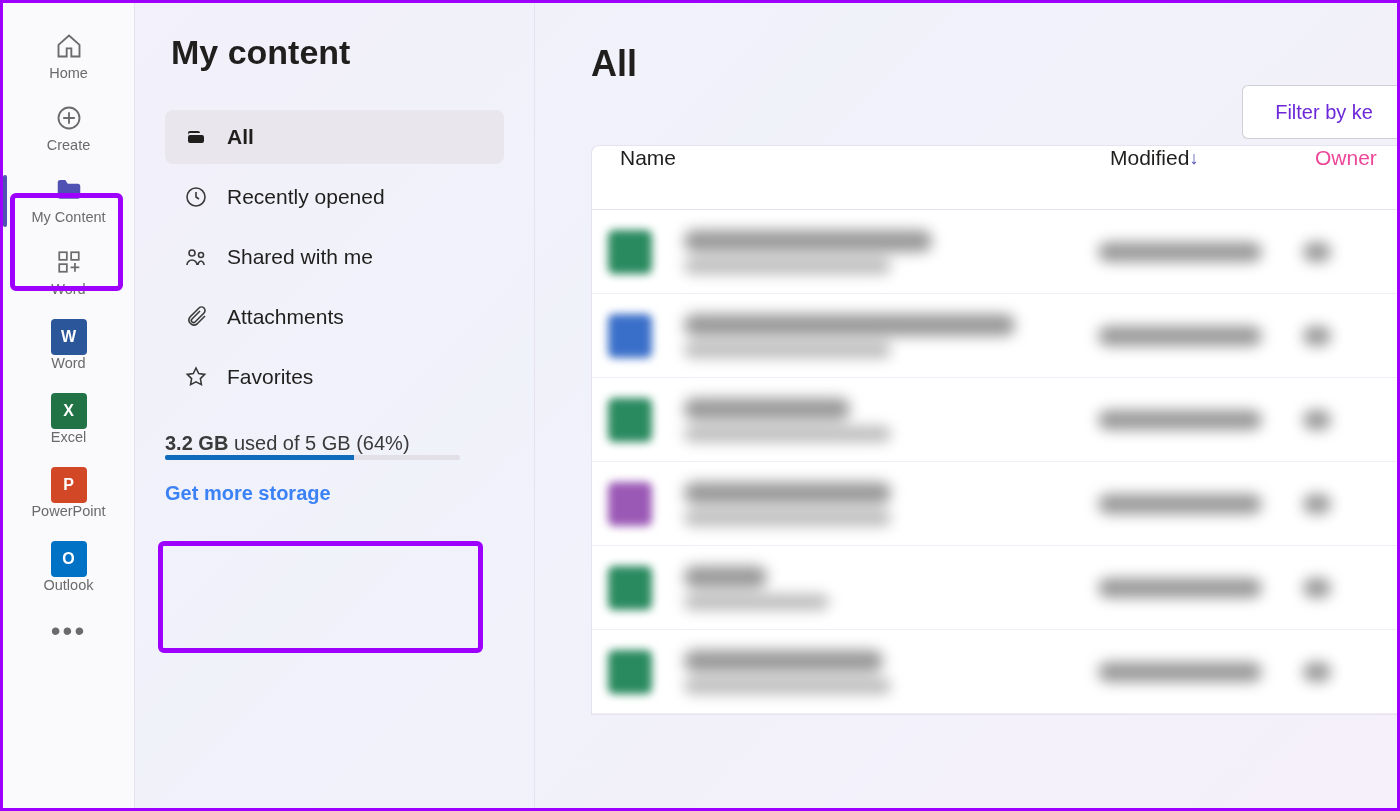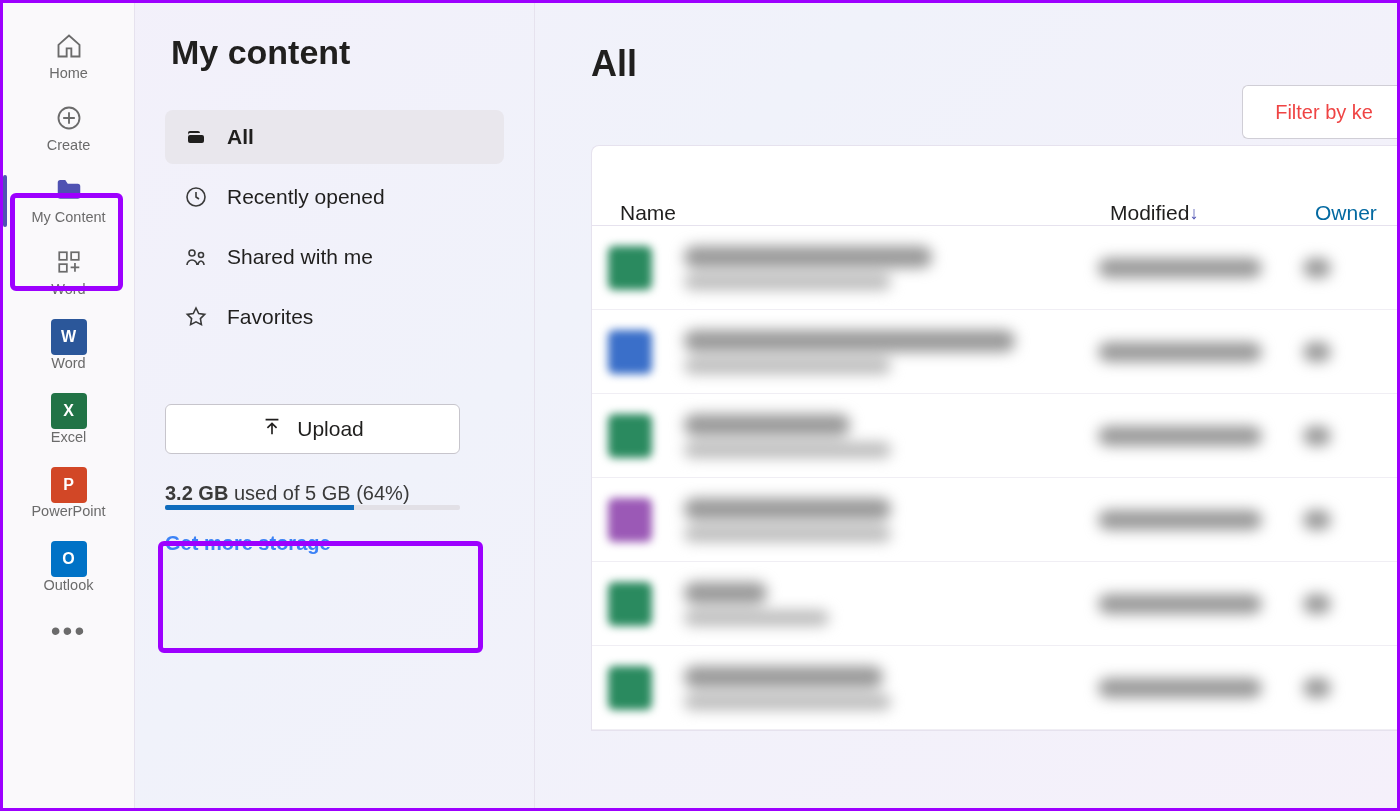--- a/index.html
+++ b/index.html
@@ -178,42 +178,42 @@
       position: absolute;
       right: 0;
       top: 82px;
       height: 54px;
       padding: 0 24px 0 32px;
       background: #fff;
       border: 1px solid #d0ced6;
       border-radius: 6px 0 0 6px;
       border-right: none;
       font-size: 20px;
-      color: #ef4444;
+      color: #6d28d9;
       display: flex;
       align-items: center;
       cursor: pointer;
     }
     .filegrid {
       background: #fff;
       border-radius: 8px 0 0 0;
       border: 1px solid #e6e2ee;
       border-right: none;
       overflow: hidden;
     }
     .head-row {
       display: flex;
-      align-items: flex-end;
-      height: 80px;
+      align-items: flex-start;
+      height: 64px;
       border-bottom: 1px solid #e6e2ee;
       padding-left: 28px;
     }
     .col-name { flex: 0 0 490px; font-size: 21px; color: #201f1e; }
     .col-mod { flex: 0 0 205px; font-size: 21px; color: #201f1e; display:flex; align-items:center; }
-    .col-owner { flex: 1; font-size: 21px; color: #0369a1; }
+    .col-owner { flex: 1; font-size: 21px; color: #ec4899; }
     .sort-arrow { color:#4f52b2; font-size:18px; }
     .file-row {
       display: flex;
       align-items: center;
       height: 84px;
       padding-left: 16px;
       border-bottom: 1px solid #f0eef4;
     }
     .file-icon {
       width: 44px;
@@ -323,35 +323,35 @@
             <circle cx="8" cy="8" r="3"></circle>
             <circle cx="17" cy="10" r="2.5"></circle>
             <path d="M3 20c0-3 2.5-5 5-5s5 2 5 5M14 20c0-2 1.5-4 3-4s3 2 3 4"></path>
           </svg>
       </span>
       <span>Shared with me</span>
     </li>
     <li>
       <span class="nicon">
         <svg width="24" height="24" viewBox="0 0 24 24" fill="none" stroke="#3a3a3a" stroke-width="1.6">
+            <path d="M21 11l-8 8a5 5 0 01-7-7l9-9a3.5 3.5 0 015 5l-9 9a2 2 0 01-3-3l8-8"></path>
+          </svg>
+      </span>
+      <span>Attachments</span>
+    </li>
+    <li>
+      <span class="nicon">
+        <svg width="24" height="24" viewBox="0 0 24 24" fill="none" stroke="#3a3a3a" stroke-width="1.6">
             <path d="M12 3l2.7 5.5 6 .9-4.3 4.2 1 6L12 16.8 6.6 19.6l1-6L3.3 9.4l6-.9L12 3z"></path>
           </svg>
       </span>
       <span>Favorites</span>
     </li>
   </ul>
 
-  <button class="upload-btn">
-    <span>
-      <svg width="22" height="22" viewBox="0 0 24 24" fill="none" stroke="#201f1e" stroke-width="1.8">
-          <path d="M5 4h14M12 20V8M7 13l5-5 5 5"></path>
-        </svg>
-    </span>
-    <span>Upload</span>
-  </button>
 
   <div class="storage">
     <div class="storage-text">
       <b>3.2 GB</b><span> used of 5 GB (64%)</span>
     </div>
     <div class="storage-bar">
       <div class="storage-fill" style="width:64%"></div>
     </div>
     <div class="storage-link">Get more storage</div>
   </div>

